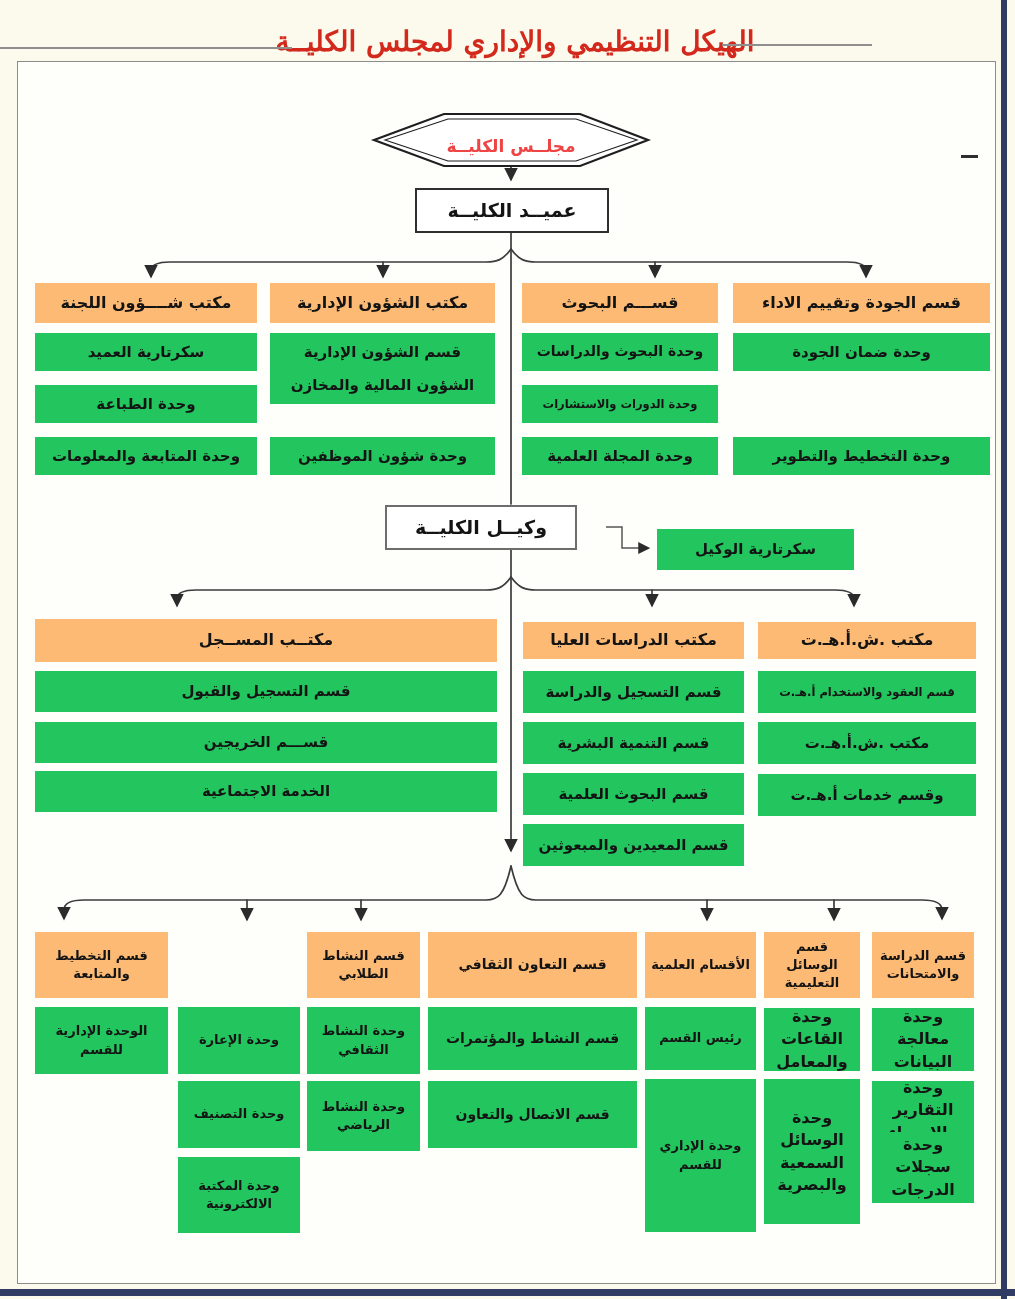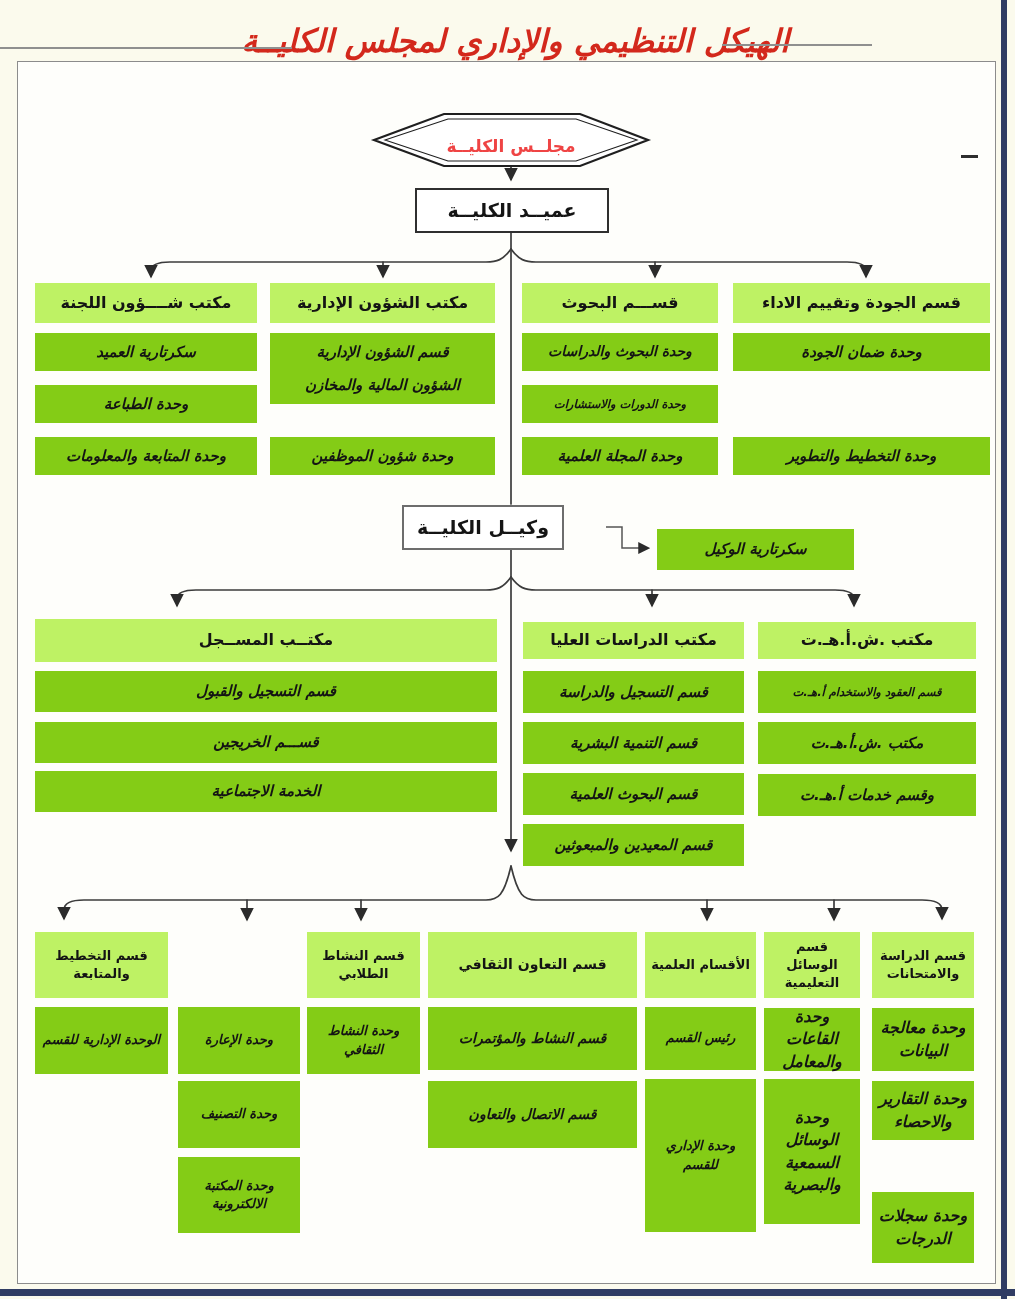--- a/index.html
+++ b/index.html
@@ -2,32 +2,32 @@
 <html lang="ar"><head>
 <meta charset="utf-8">
 <style>
   html,body{margin:0;padding:0;background:#e9e9e9;}
   .page{position:relative;width:1015px;height:1299px;background:#fbfaed;
         font-family:"DejaVu Sans", sans-serif;direction:rtl;overflow:hidden;}
   .frame{position:absolute;left:17px;top:61px;width:977px;height:1221px;
          border:1px solid #8c8c8c;background:#fefefb;}
   .svglayer{position:absolute;left:0;top:0;width:1015px;height:1299px;}
   .title{position:absolute;left:195px;top:12px;width:640px;height:58px;
-         color:#d3281c;font-family:"DejaVu Serif", serif;font-style:italic;
-         font-weight:bold;font-size:32px;display:flex;align-items:center;
+         color:#d3281c;font-family:"DejaVu Serif", serif;
+         font-weight:bold;font-size:28px;display:flex;align-items:center;
          justify-content:center;white-space:nowrap;}
   .rule{position:absolute;height:2px;background:#8f8f8f;}
   .edge-r{position:absolute;left:1001px;top:0;width:6px;height:1299px;background:#303c63;}
   .edge-b{position:absolute;left:0;top:1289px;width:1015px;height:7px;background:#303c63;}
   .dash{position:absolute;left:961px;top:155px;width:17px;height:3px;background:#2e2e2e;}
   .box{position:absolute;display:flex;align-items:center;justify-content:center;
        text-align:center;font-weight:bold;color:#141414;line-height:1.4;
        padding:2px 5px;box-sizing:border-box;}
-  .g{background:#bef264;}
-  .i{background:#84cc16;font-style:italic;}
+  .g{background:#fdba74;}
+  .i{background:#22c55e;}
   .rect{background:#ffffff;border:2px solid #2f2f2f;}
   .rect2{background:#ffffff;border:2px solid #6d6d6d;}
   .hexlabel{position:absolute;left:404px;top:127px;width:214px;height:37px;
             display:flex;align-items:center;justify-content:center;
             font-weight:bold;font-size:17px;color:#ef4444;}
   .f17{font-size:19px}.f16{font-size:16px}.f15{font-size:15px}
   .f14{font-size:14px}.f13{font-size:13px}.f12{font-size:16px}.xs{font-size:11.5px}
 </style>
 </head>
 <body>
@@ -95,21 +95,21 @@
 
   <div class="box g f16" style="left:522px;top:283px;width:196px;height:40px">قســـم البحوث</div>
   <div class="box i f14" style="left:522px;top:333px;width:196px;height:38px">وحدة البحوث والدراسات</div>
   <div class="box i xs" style="left:522px;top:385px;width:196px;height:38px">وحدة الدورات والاستشارات</div>
   <div class="box i f15" style="left:522px;top:437px;width:196px;height:38px">وحدة المجلة العلمية</div>
 
   <div class="box g f16" style="left:733px;top:283px;width:257px;height:40px">قسم الجودة وتقييم الاداء</div>
   <div class="box i f15" style="left:733px;top:333px;width:257px;height:38px">وحدة ضمان الجودة</div>
   <div class="box i f15" style="left:733px;top:437px;width:257px;height:38px">وحدة التخطيط والتطوير</div>
 
-  <div class="box rect2 f17" style="left:402px;top:505px;width:162px;height:45px">وكيــل الكليــة</div>
+  <div class="box rect2 f17" style="left:385px;top:505px;width:192px;height:45px">وكيــل الكليــة</div>
   <div class="box g f16" style="left:35px;top:619px;width:462px;height:43px">مكتــب المســجل</div>
 
   <div class="box i f15" style="left:657px;top:529px;width:197px;height:41px">سكرتارية الوكيل</div>
   <div class="box i f15" style="left:35px;top:671px;width:462px;height:41px">قسم التسجيل والقبول</div>
   <div class="box i f15" style="left:35px;top:722px;width:462px;height:41px">قســـم الخريجين</div>
   <div class="box i f15" style="left:35px;top:771px;width:462px;height:41px">الخدمة الاجتماعية</div>
 
   <div class="box g f16" style="left:523px;top:622px;width:221px;height:37px">مكتب الدراسات العليا</div>
   <div class="box i f15" style="left:523px;top:671px;width:221px;height:42px">قسم التسجيل والدراسة</div>
   <div class="box i f15" style="left:523px;top:722px;width:221px;height:42px">قسم التنمية البشرية</div>
@@ -123,31 +123,32 @@
 
   <div class="box g f13" style="left:35px;top:932px;width:133px;height:66px">قسم التخطيط والمتابعة</div>
   <div class="box i f13" style="left:35px;top:1007px;width:133px;height:67px">الوحدة الإدارية للقسم</div>
 
   <div class="box i f13" style="left:178px;top:1007px;width:122px;height:67px">وحدة الإعارة</div>
   <div class="box i f13" style="left:178px;top:1081px;width:122px;height:67px">وحدة التصنيف</div>
   <div class="box i f13" style="left:178px;top:1157px;width:122px;height:76px">وحدة المكتبة الالكترونية</div>
 
   <div class="box g f13" style="left:307px;top:932px;width:113px;height:66px">قسم النشاط الطلابي</div>
   <div class="box i f13" style="left:307px;top:1007px;width:113px;height:67px">وحدة النشاط الثقافي</div>
+  <div class="box i f13" style="left:307px;top:1081px;width:113px;height:70px">وحدة النشاط الرياضي</div>
 
   <div class="box g f14" style="left:428px;top:932px;width:209px;height:66px">قسم التعاون الثقافي</div>
   <div class="box i f14" style="left:428px;top:1007px;width:209px;height:63px">قسم النشاط والمؤتمرات</div>
   <div class="box i f14" style="left:428px;top:1081px;width:209px;height:67px">قسم الاتصال والتعاون</div>
 
   <div class="box g f13" style="left:645px;top:932px;width:111px;height:66px">الأقسام العلمية</div>
   <div class="box i f13" style="left:645px;top:1007px;width:111px;height:63px">رئيس القسم</div>
   <div class="box i f13" style="left:645px;top:1079px;width:111px;height:153px">وحدة الإداري للقسم</div>
 
   <div class="box g f13" style="left:764px;top:932px;width:96px;height:66px">قسم الوسائل التعليمية</div>
   <div class="box i f12" style="left:764px;top:1008px;width:96px;height:63px">وحدة القاعات والمعامل</div>
   <div class="box i f12" style="left:764px;top:1079px;width:96px;height:145px">وحدة الوسائل السمعية والبصرية</div>
 
   <div class="box g f13" style="left:872px;top:932px;width:102px;height:66px">قسم الدراسة والامتحانات</div>
   <div class="box i f12" style="left:872px;top:1008px;width:102px;height:63px">وحدة معالجة البيانات</div>
   <div class="box i f12" style="left:872px;top:1081px;width:102px;height:59px">وحدة التقارير والاحصاء</div>
-  <div class="box i f12" style="left:872px;top:1192px;width:102px;height:71px">وحدة سجلات الدرجات</div>
+  <div class="box i f12" style="left:872px;top:1132px;width:102px;height:71px">وحدة سجلات الدرجات</div>
 
 </div>
 
 </body></html>

